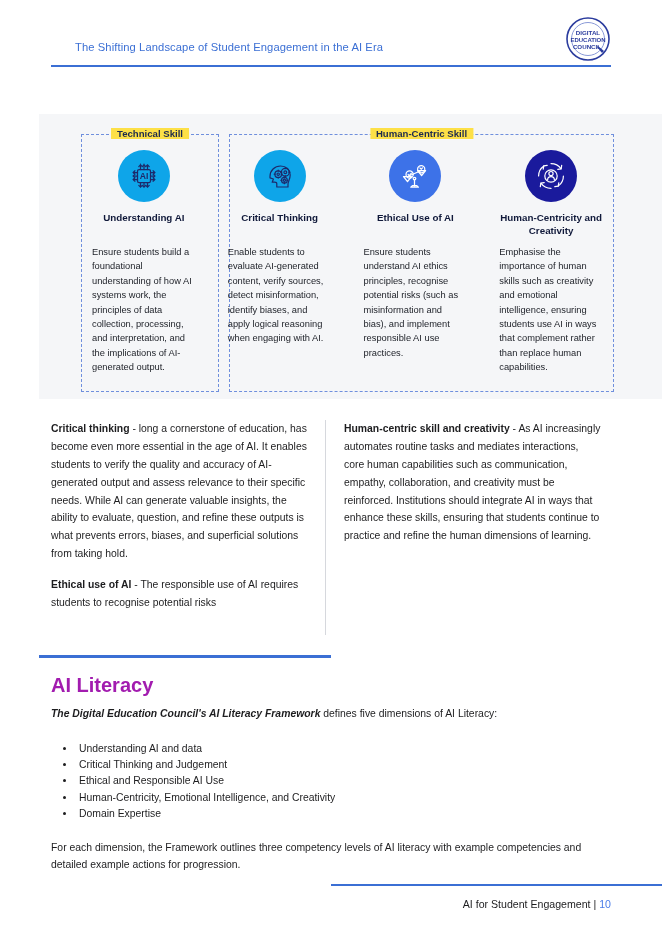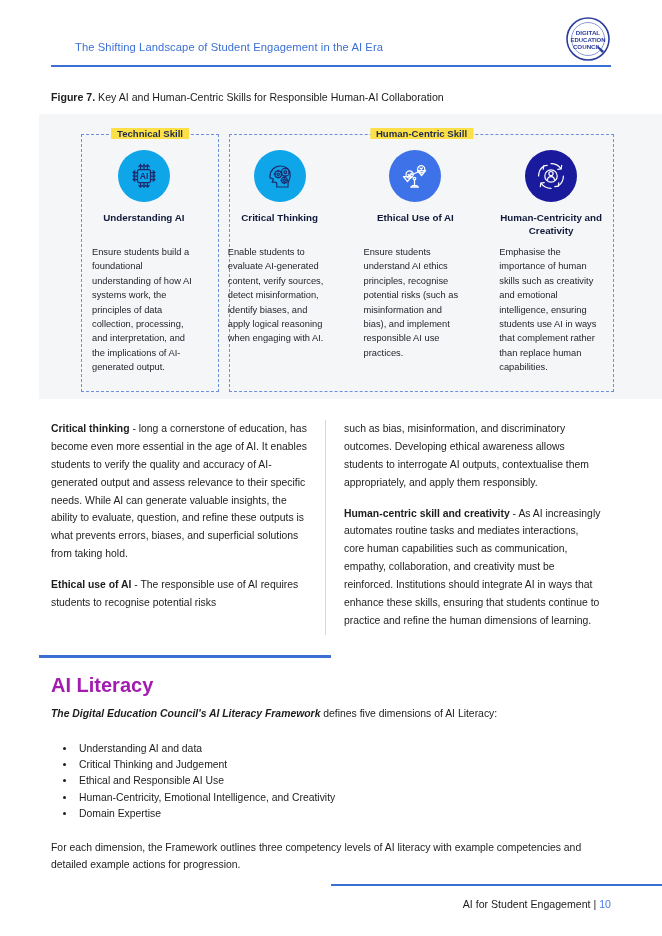--- a/index.html
+++ b/index.html
@@ -212,23 +212,20 @@
     <svg width="46" height="46" viewBox="0 0 46 46" aria-hidden="true">
       <circle cx="23" cy="23" r="21" fill="#ffffff" stroke="#2b3c9e" stroke-width="1.6"></circle>
       <circle cx="23" cy="23" r="16.5" fill="none" stroke="#8a9ad8" stroke-width="1"></circle>
       <text x="23" y="19" text-anchor="middle" font-family="'Liberation Sans',sans-serif" font-size="6.2" font-weight="700" fill="#2b3c9e">DIGITAL</text>
       <text x="23" y="26" text-anchor="middle" font-family="'Liberation Sans',sans-serif" font-size="6" font-weight="700" fill="#2b3c9e">EDUCATION</text>
       <text x="22" y="33" text-anchor="middle" font-family="'Liberation Sans',sans-serif" font-size="6.2" font-weight="700" fill="#2b3c9e">COUNCIL</text>
       <path d="M33 30 l6 5 -2 2 -5 -6z" fill="#2b3c9e"></path>
     </svg>
   </div>
 
-  <div class="fig-caption">
-    <b>Figure 7.</b><span> Key AI and Human-Centric Skills for Responsible Human-AI Collaboration</span>
-  </div>
 
   <div class="figure">
 
     <div class="group group-technical">
       <span class="group-label">Technical Skill</span>
     </div>
     <div class="group group-human">
       <span class="group-label">Human-Centric Skill</span>
     </div>
 
@@ -320,21 +317,20 @@
 
     </div>
   </div>
 
   <div class="prose">
     <div class="col col-left">
       <p><b>Critical thinking</b><span> - long a cornerstone of education, has become even more essential in the age of AI. It enables students to verify the quality and accuracy of AI-generated output and assess relevance to their specific needs. While AI can generate valuable insights, the ability to evaluate, question, and refine these outputs is what prevents errors, biases, and superficial solutions from taking hold.</span></p>
       <p><b>Ethical use of AI</b><span> - The responsible use of AI requires students to recognise potential risks</span></p>
     </div>
     <div class="col col-right">
-      <p><span>such as bias, misinformation, and discriminatory outcomes. Developing ethical awareness allows students to interrogate AI outputs, contextualise them appropriately, and apply them responsibly.</span></p>
       <p><b>Human-centric skill and creativity</b><span> - As AI increasingly automates routine tasks and mediates interactions, core human capabilities such as communication, empathy, collaboration, and creativity must be reinforced. Institutions should integrate AI in ways that enhance these skills, ensuring that students continue to practice and refine the human dimensions of learning.</span></p>
     </div>
   </div>
 
   <div class="section-rule"></div>
   <div class="section-title">AI Literacy</div>
   <div class="section-lede">
     <i>The Digital Education Council's AI Literacy Framework</i><span> defines five dimensions of AI Literacy:</span>
   </div>
 

